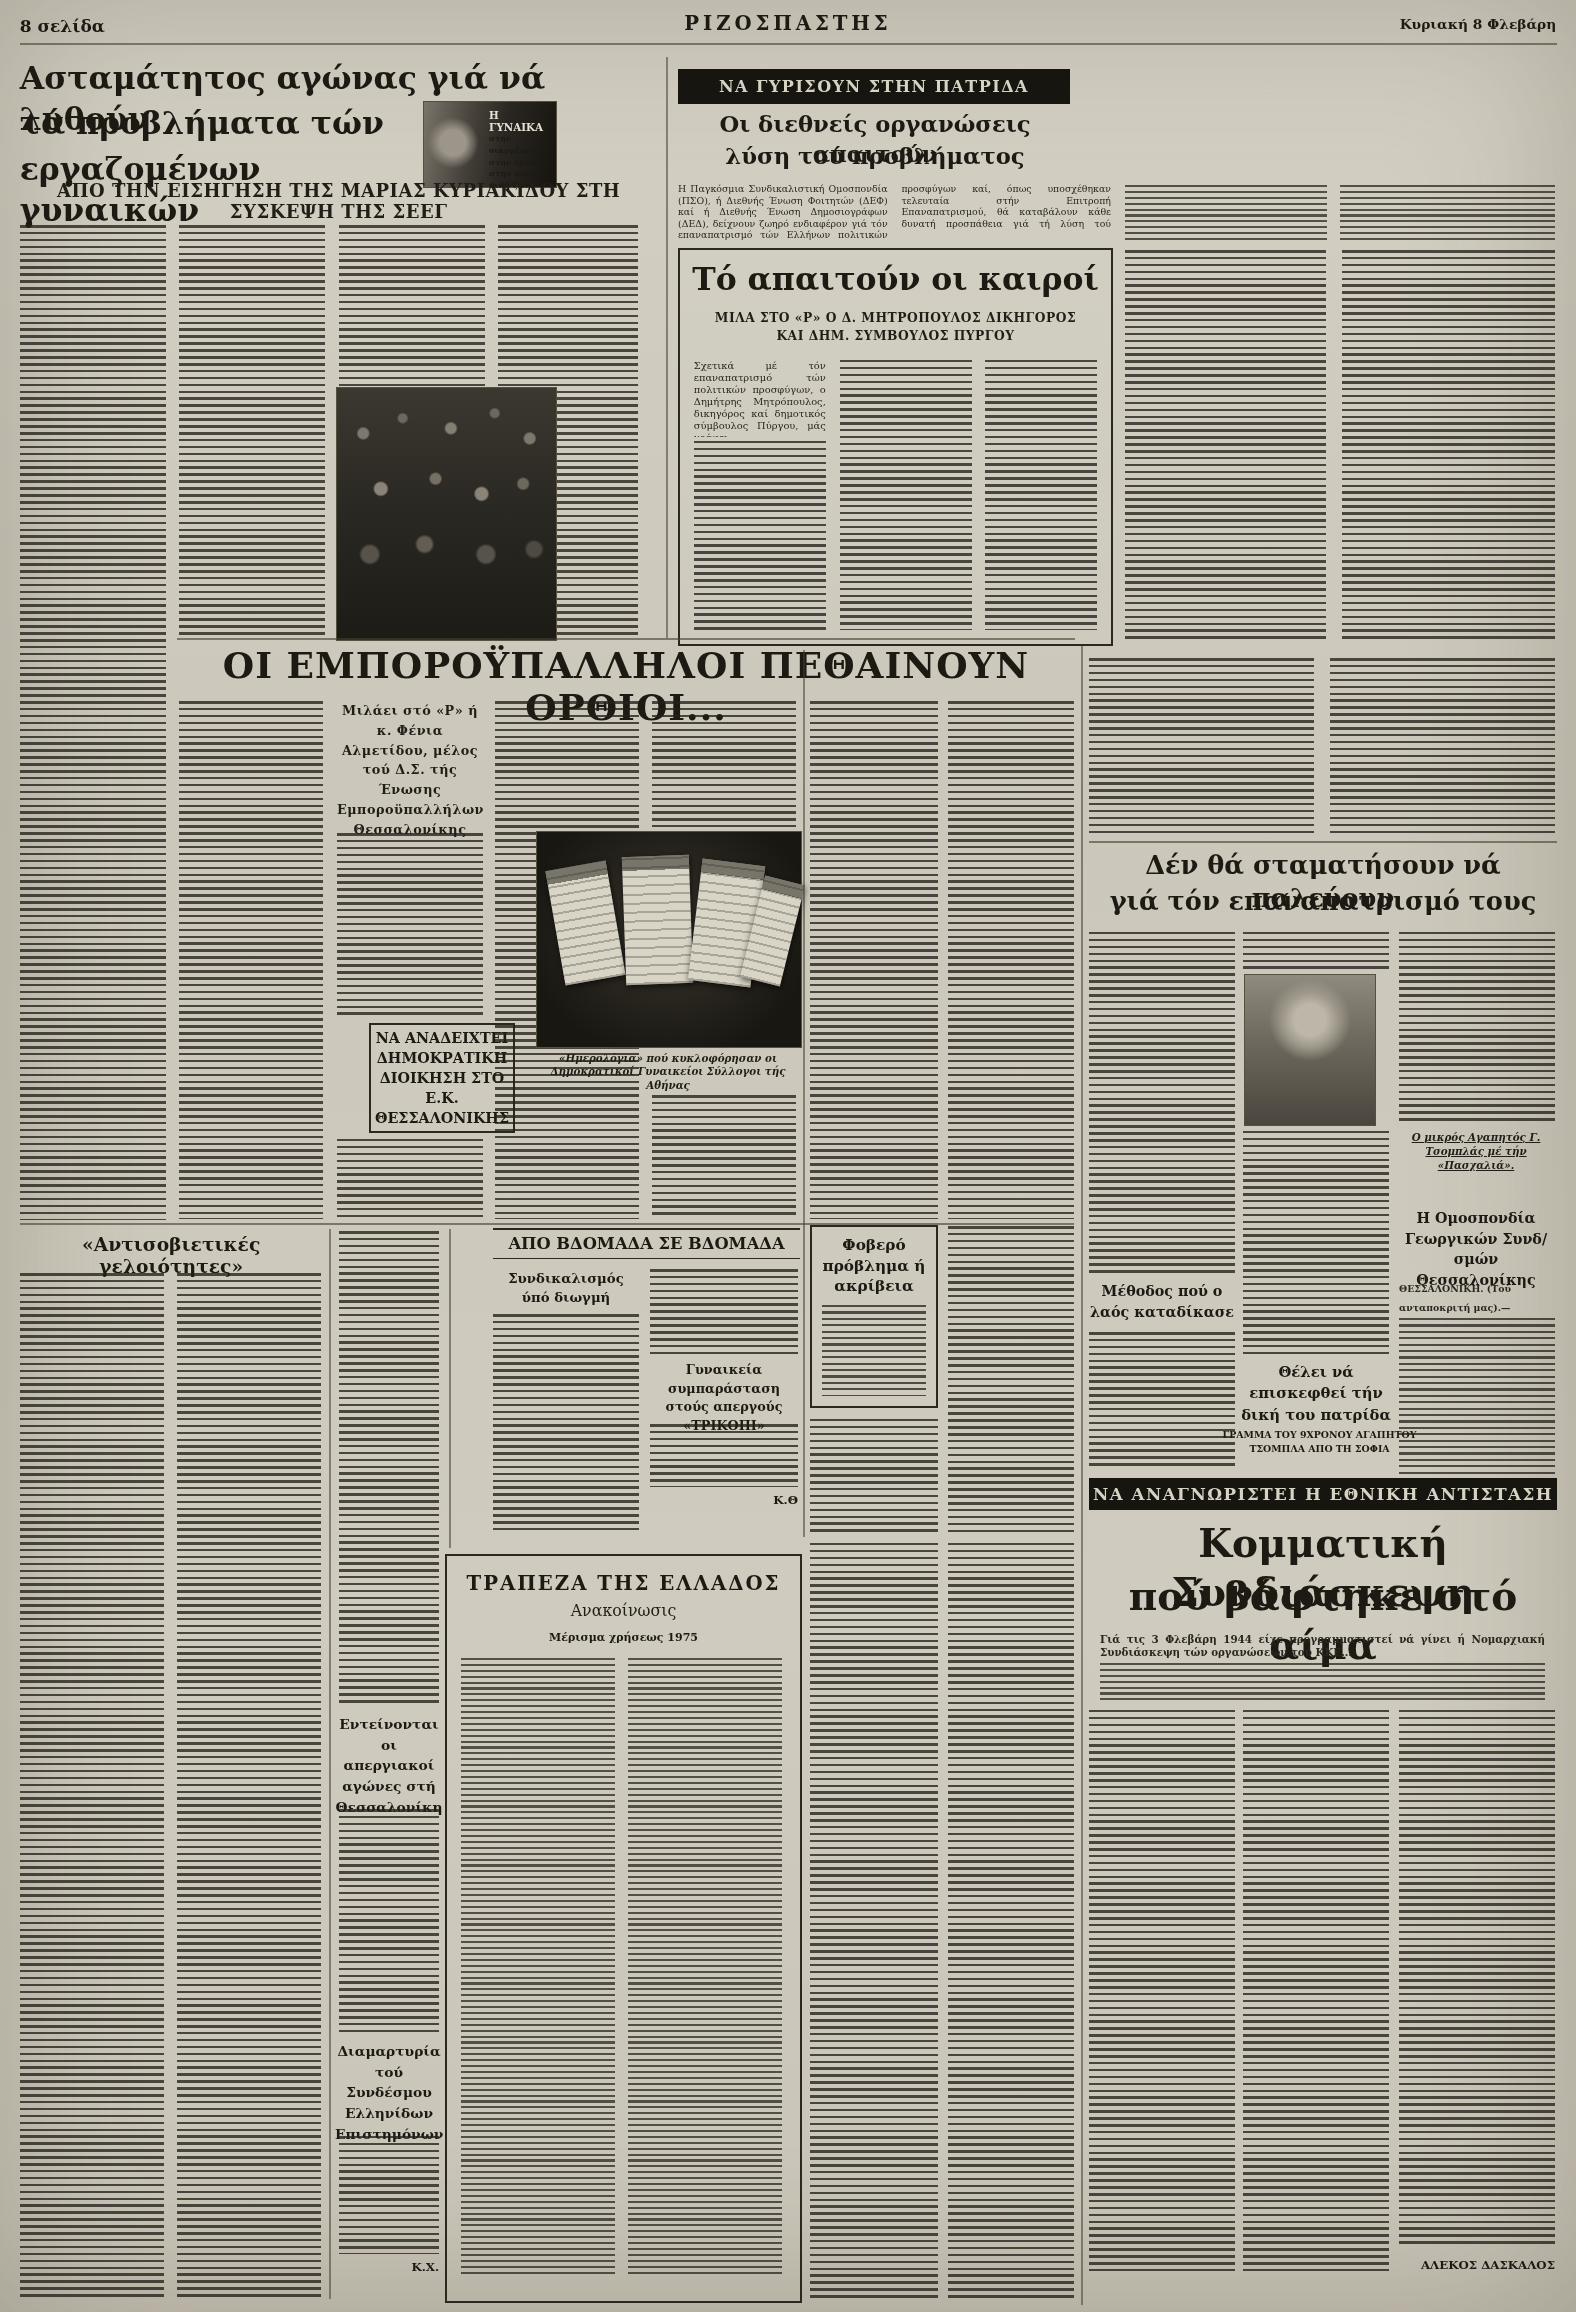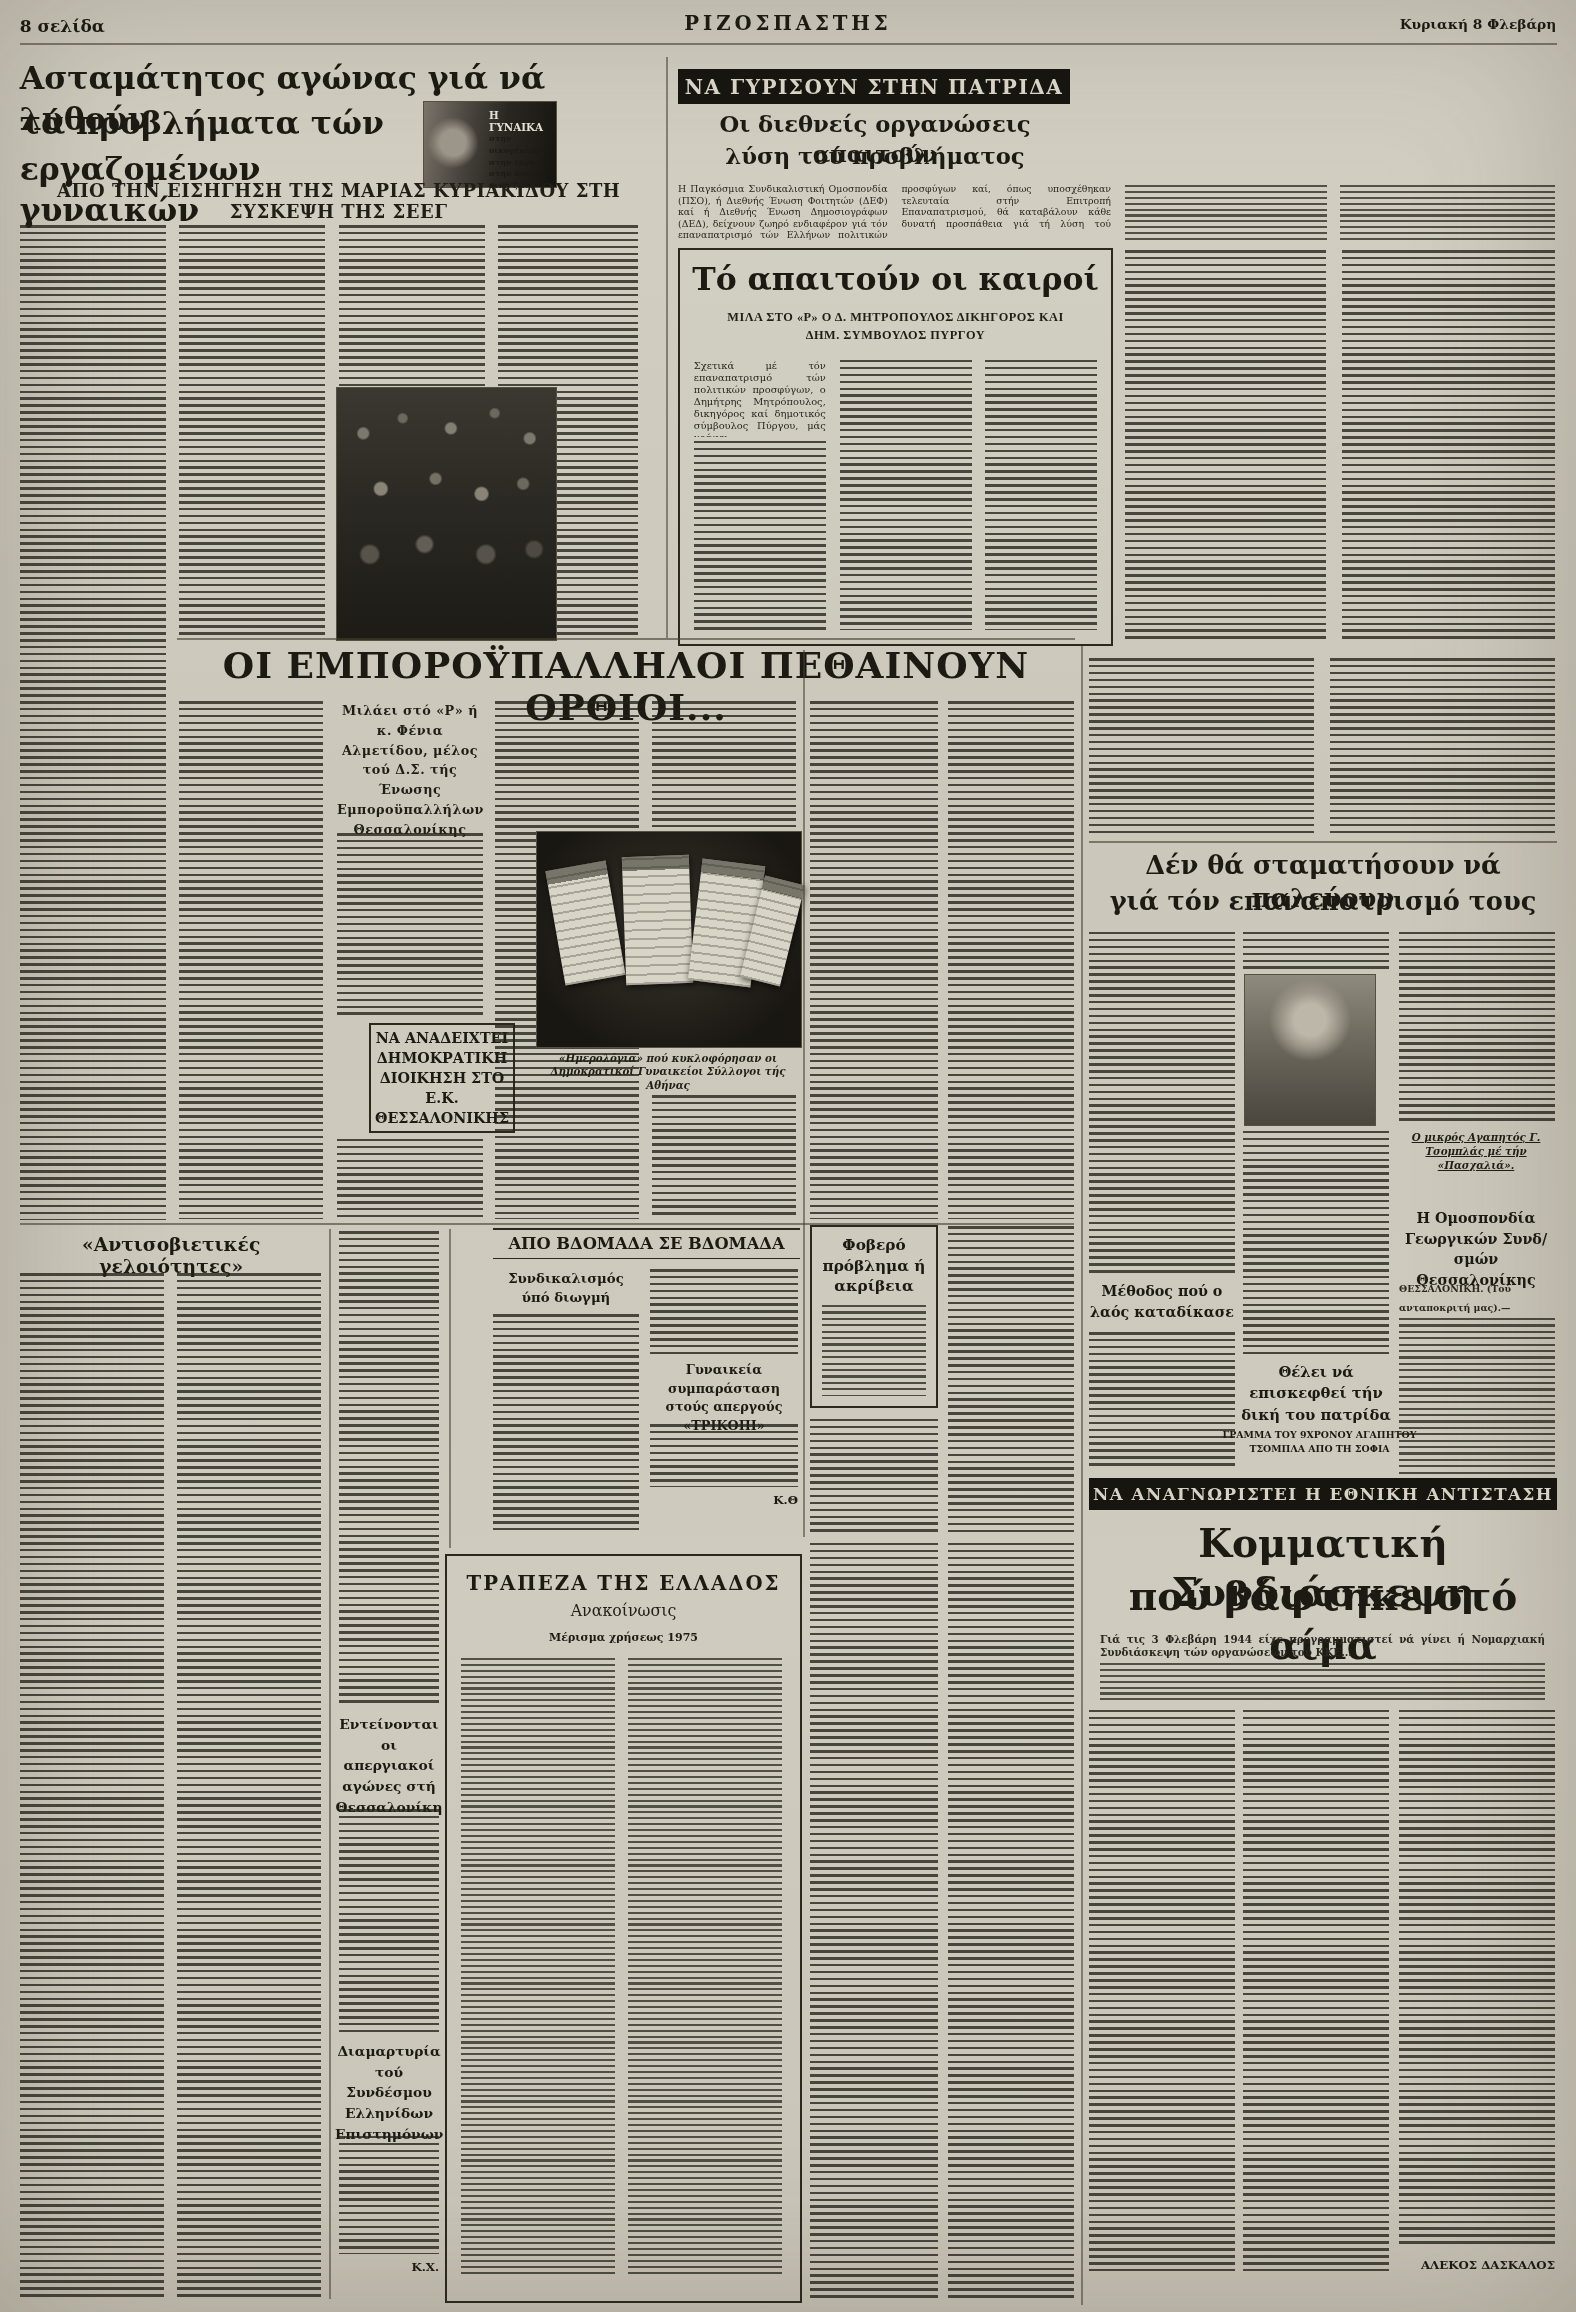--- a/index.html
+++ b/index.html
@@ -71,33 +71,33 @@
                radial-gradient(circle at 20% 40%,#8a8478 0 5.9px,rgba(0,0,0,0) 7.9px),
                radial-gradient(circle at 45% 36%,#756f64 0 4.9px,rgba(0,0,0,0) 6.9px),
                radial-gradient(circle at 66% 42%,#8a8478 0 5.9px,rgba(0,0,0,0) 7.9px),
                radial-gradient(circle at 85% 38%,#6d685e 0 4.9px,rgba(0,0,0,0) 6.9px),
                radial-gradient(circle at 15% 66%,#57534a 0 7.9px,rgba(0,0,0,0) 10.8px),
                radial-gradient(circle at 40% 62%,#635e54 0 6.9px,rgba(0,0,0,0) 9.9px),
                radial-gradient(circle at 68% 66%,#57534a 0 7.9px,rgba(0,0,0,0) 10.8px),
                radial-gradient(circle at 90% 64%,#4e4a42 0 6.9px,rgba(0,0,0,0) 9.9px),
                linear-gradient(180deg,#3b3830 0%,#2b2923 45%,#1d1b16 100%);"></div>
 
-  <div class="abs banner" style="left:678px;top:69px;width:392px;height:35px;font-size:20px;">
+  <div class="abs banner" style="left:678px;top:69px;width:392px;height:35px;font-size:16px;">
     <span>ΝΑ ΓΥΡΙΣΟΥΝ ΣΤΗΝ ΠΑΤΡΙΔΑ</span>
   </div>
   <div class="abs hl center" style="left:678px;top:110px;width:394px;font-size:22.7px;line-height:29.6px;">Οι διεθνείς οργανώσεις απαιτούν</div>
   <div class="abs hl center" style="left:678px;top:142px;width:394px;font-size:22.7px;line-height:29.6px;">λύση τού προβλήματος</div>
 
   <div class="abs smalltext" style="left:678px;top:183px;width:433px;height:59px;font-size:9.4px;line-height:11.6px;column-count:2;column-gap:13.8px;overflow:hidden;">Η Παγκόσμια Συνδικαλιστική Ομοσπονδία (ΠΣΟ), ή Διεθνής Ένωση Φοιτητών (ΔΕΦ) καί ή Διεθνής Ένωση Δημοσιογράφων (ΔΕΔ), δείχνουν ζωηρό ενδιαφέρον γιά τόν επαναπατρισμό τών Ελλήνων πολιτικών προσφύγων καί, όπως υποσχέθηκαν τελευταία στήν Επιτροπή Επαναπατρισμού, θά καταβάλουν κάθε δυνατή προσπάθεια γιά τή λύση τού δίκαιου αιτήματος τού επαναπατρισμού τών Ελλήνων πολιτικών προσφύγων.</div>
   <div class="abs gk fine" style="left:1125px;top:185px;width:202px;height:55px;"></div>
   <div class="abs gk fine" style="left:1340px;top:185px;width:215px;height:55px;"></div>
 
   <div class="abs boxed" style="left:678px;top:248px;width:431px;height:394px;">
     <div class="abs hl center" style="left:0;top:9.9px;width:100%;font-size:31.5px;">Τό απαιτούν οι καιροί</div>
-    <div class="abs kicker center" style="left:7%;top:59px;width:86%;font-size:12.3px;line-height:1.45;font-family:Liberation Serif, serif;">ΜΙΛΑ ΣΤΟ «Ρ» Ο Δ. ΜΗΤΡΟΠΟΥΛΟΣ ΔΙΚΗΓΟΡΟΣ ΚΑΙ ΔΗΜ. ΣΥΜΒΟΥΛΟΣ ΠΥΡΓΟΥ</div>
+    <div class="abs kicker center" style="left:7%;top:59px;width:86%;font-size:12.3px;line-height:1.45;">ΜΙΛΑ ΣΤΟ «Ρ» Ο Δ. ΜΗΤΡΟΠΟΥΛΟΣ ΔΙΚΗΓΟΡΟΣ ΚΑΙ ΔΗΜ. ΣΥΜΒΟΥΛΟΣ ΠΥΡΓΟΥ</div>
     <div class="abs smalltext" style="left:13.8px;top:110px;width:132px;height:77px;font-size:9.9px;overflow:hidden;">Σχετικά μέ τόν επαναπατρισμό τών πολιτικών προσφύγων, ο Δημήτρης Μητρόπουλος, δικηγόρος καί δημοτικός σύμβουλος Πύργου, μάς γράφει:</div>
     <div class="abs gk" style="left:13.8px;top:191px;width:132px;height:189px;"></div>
     <div class="abs gk" style="left:160px;top:110px;width:132px;height:270px;"></div>
     <div class="abs gk" style="left:305px;top:110px;width:112px;height:270px;"></div>
   </div>
 
   <div class="abs gk" style="left:1125px;top:250px;width:201px;height:390px;"></div>
   <div class="abs gk" style="left:1342px;top:250px;width:213px;height:390px;"></div>
   <div class="abs gk" style="left:1089px;top:658px;width:225px;height:179px;"></div>
   <div class="abs gk" style="left:1330px;top:658px;width:225px;height:179px;"></div>

